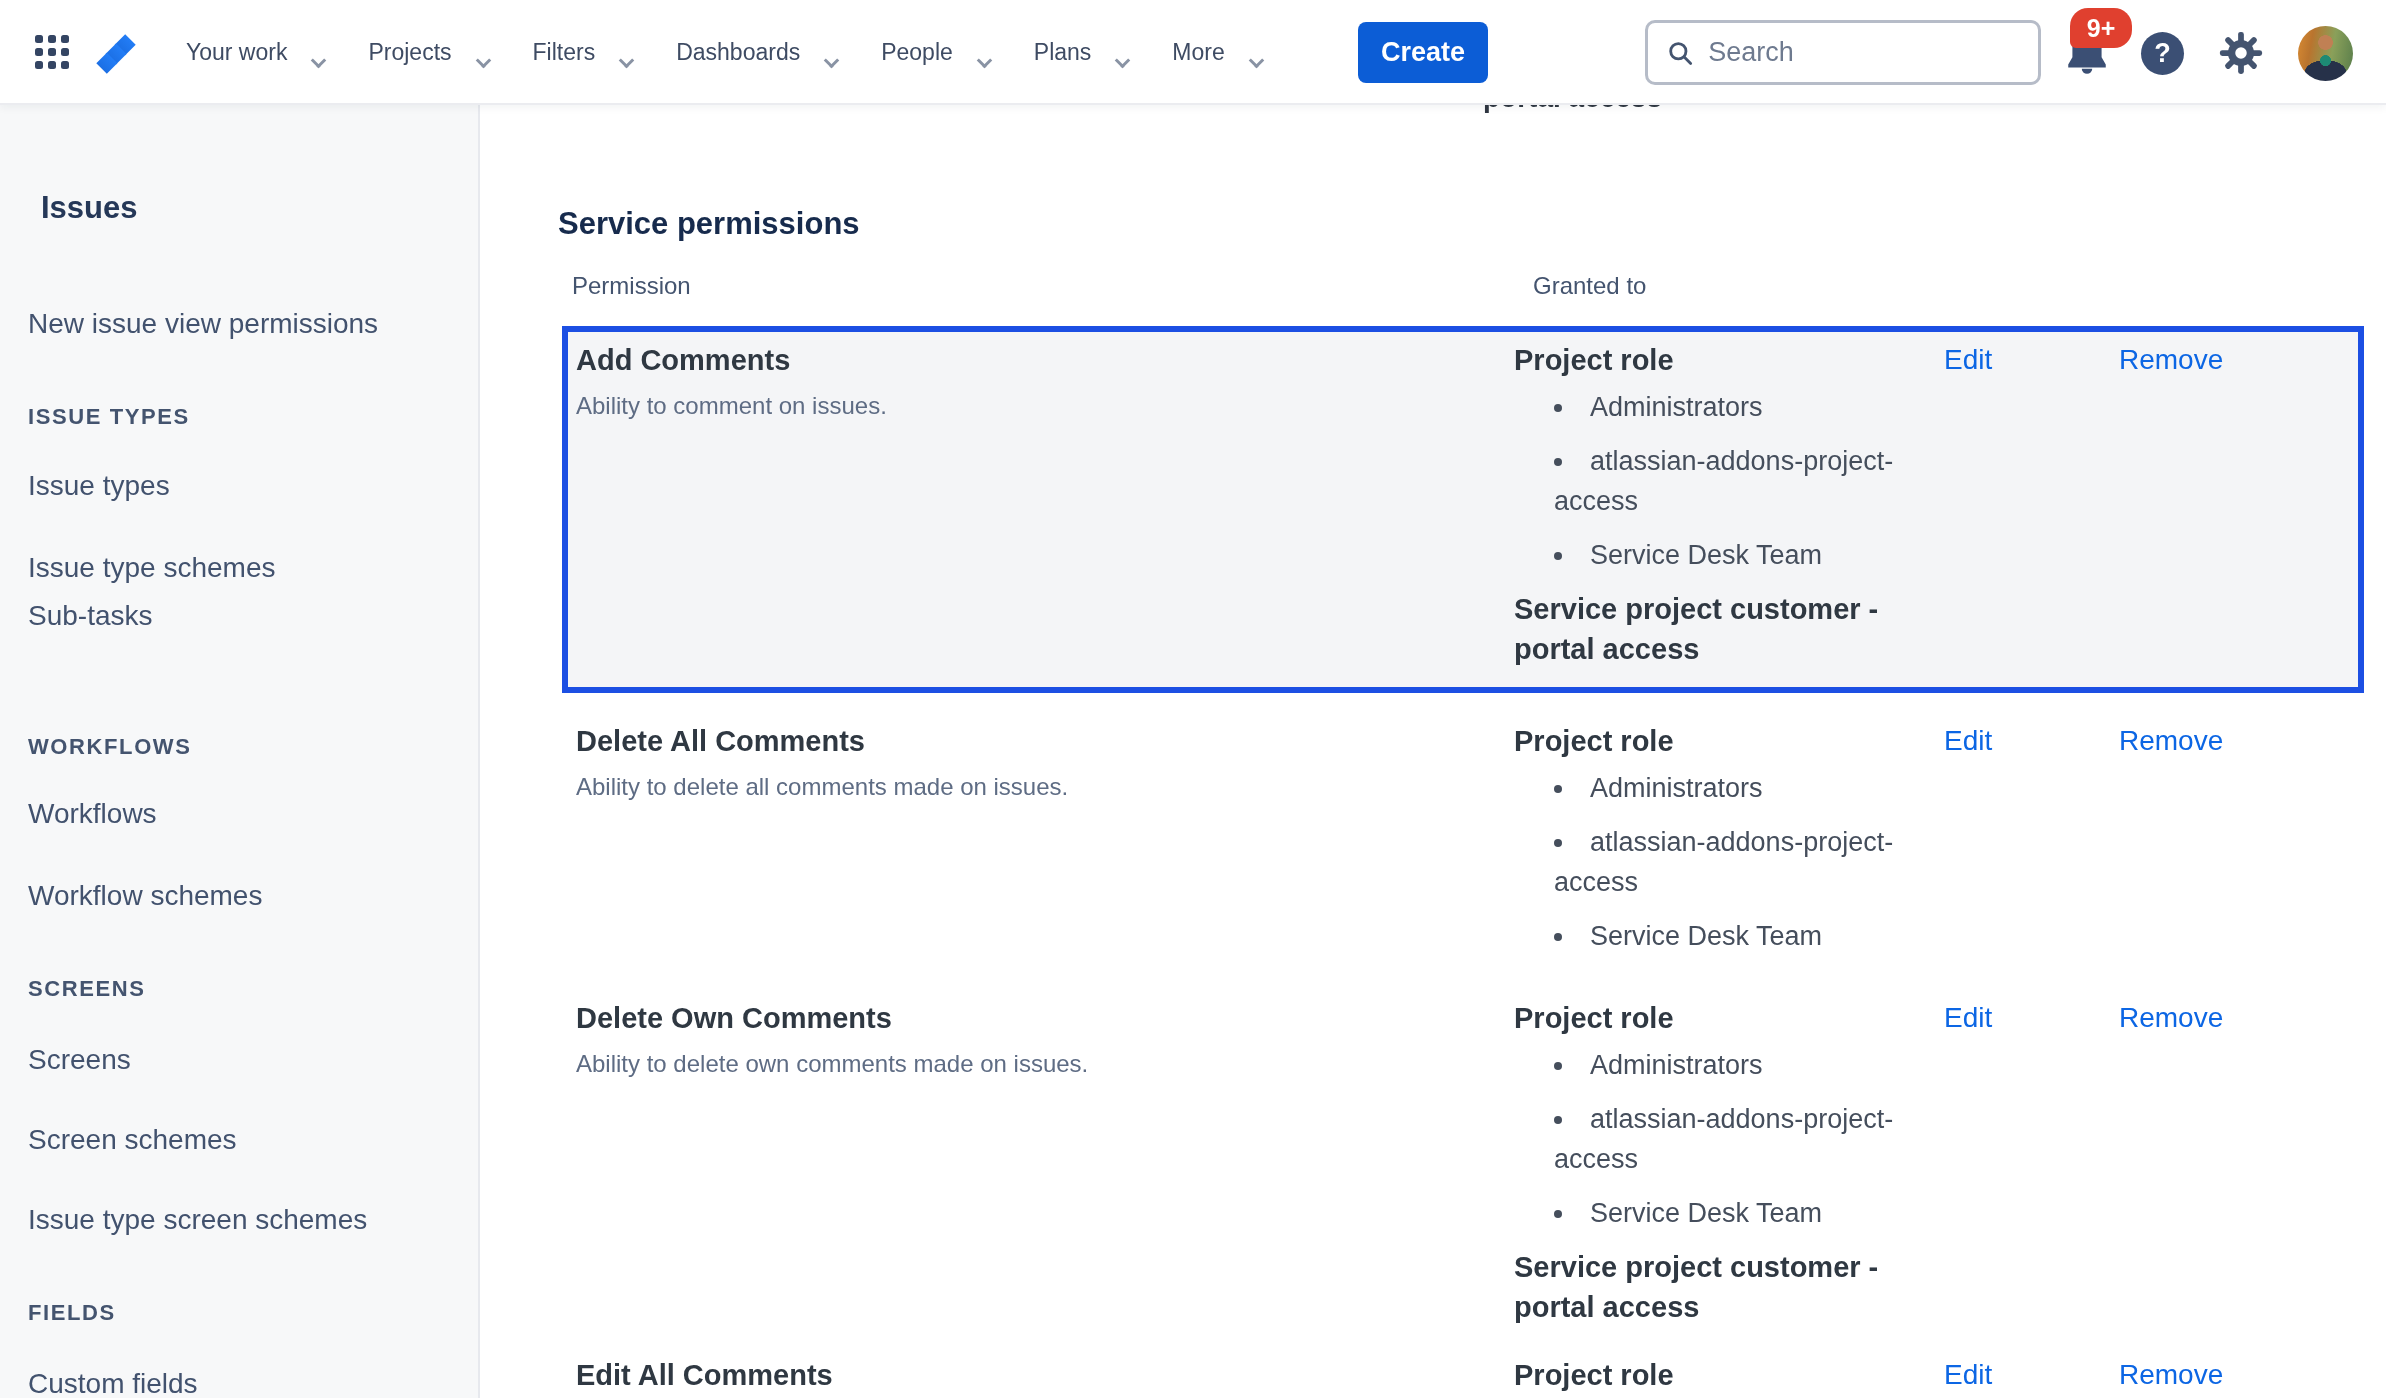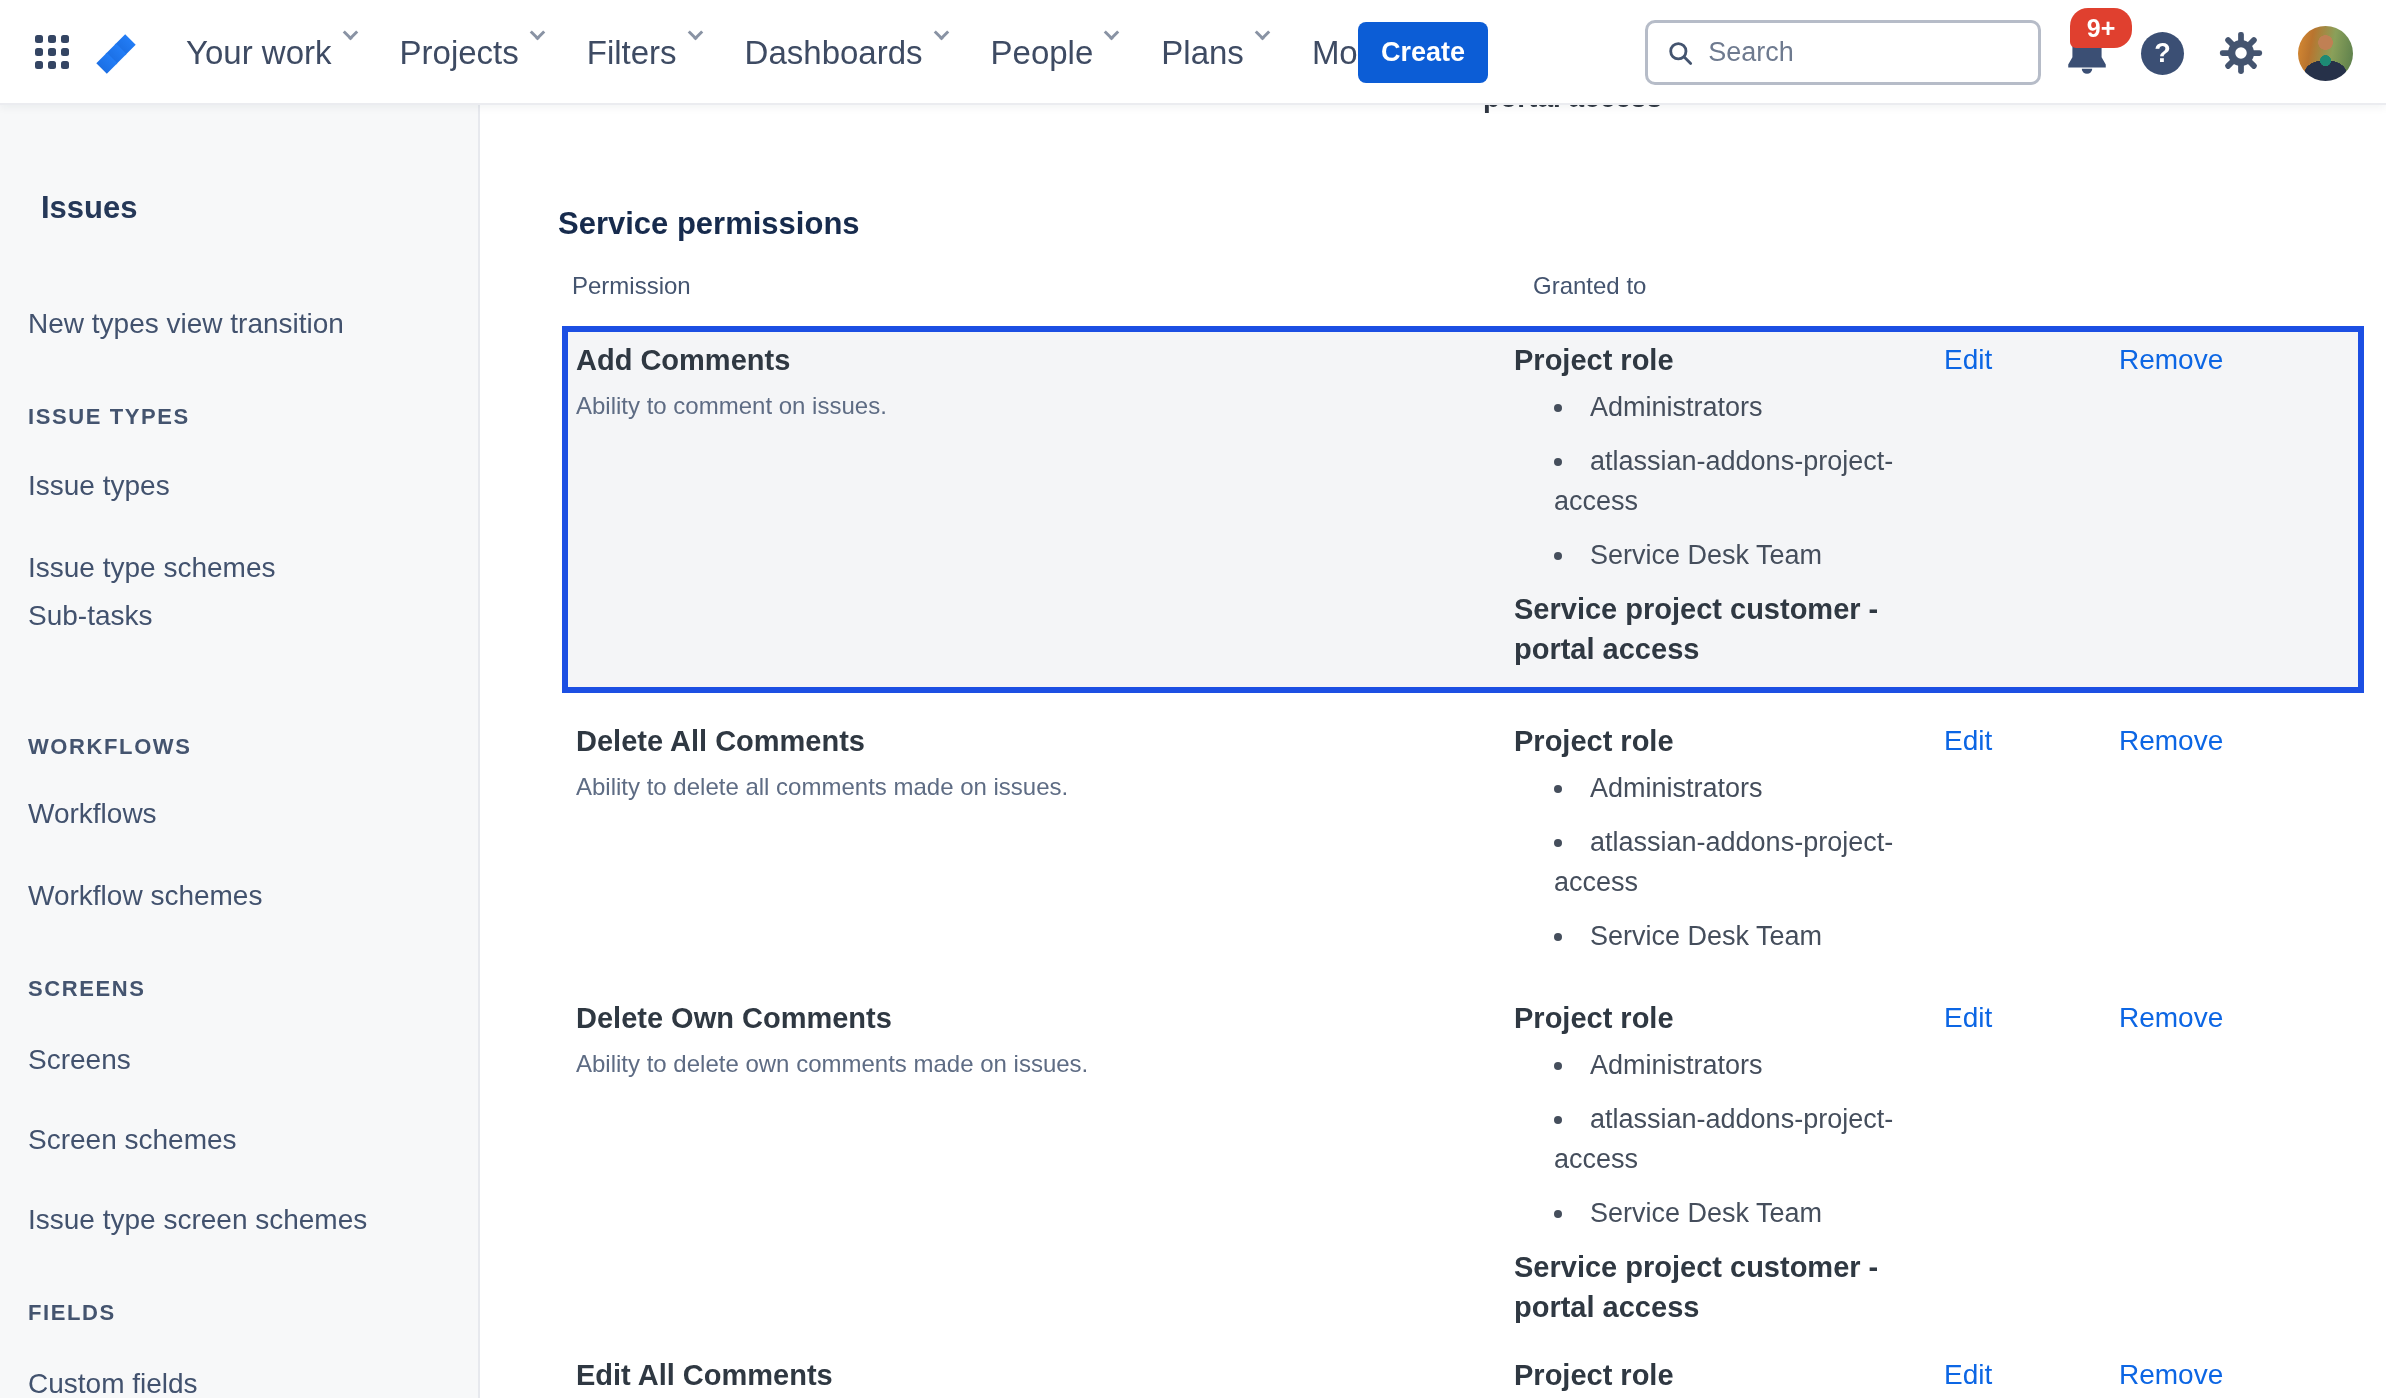--- a/index.html
+++ b/index.html
@@ -11,21 +11,21 @@
   .topnav { position: absolute; top: 0; left: 0; width: 100%; height: 105px;
     background: #fff; border-bottom: 2px solid #EBECF0;
     box-shadow: 0 3px 8px rgba(9,30,66,.05); z-index: 10; }
   .grid-icon { position: absolute; left: 35px; top: 35px; width: 34px; height: 34px;
     display: grid; grid-template-columns: repeat(3,1fr); grid-template-rows: repeat(3,1fr);
     gap: 5px; cursor: pointer; }
   .grid-icon span { background: #344563; border-radius: 2.5px; }
   .jira-logo { position: absolute; left: 95px; top: 33px; cursor: pointer; }
   .nav-items { position: absolute; left: 186px; top: 0; height: 105px;
     display: flex; align-items: center; gap: 44px; }
-  .nav-item { display: flex; align-items: flex-start; gap: 13px; font-size: 33px;
+  .nav-item { display: flex; align-items: flex-end; gap: 26px; font-size: 23px;
     font-weight: 500; color: #3E4B63; cursor: pointer; white-space: nowrap; }
   .chev { width: 11px; height: 11px; border-right: 3px solid #8993A4;
     border-bottom: 3px solid #8993A4; transform: rotate(45deg); margin-top: -7px; }
   .create-btn { position: absolute; left: 1358px; top: 22px; width: 130px; height: 61px;
     background: #0C5DD6; color: #fff; border: none; border-radius: 8px;
     font-size: 27px; font-weight: 700; font-family: inherit; cursor: pointer; }
   .search-box { position: absolute; left: 1645px; top: 20px; width: 396px; height: 65px;
     border: 3px solid #B6BCC8; border-radius: 10px; background: #fff;
     display: flex; align-items: center; padding: 0 18px; gap: 14px; }
   .search-box input { border: none; outline: none; font-size: 27px; color: #1d4ed8;
@@ -82,21 +82,21 @@
   .extra-grant:empty { display: none; }
   .link { font-size: 28px; color: #0C66E4; text-decoration: none; cursor: pointer; margin-top: 32px; }
 </style>
 </head>
 <body>
 
 <div class="page">
 
   <aside class="sidebar">
     <div class="sb sb-title" style="top:190px">Issues</div>
-    <div class="sb sb-item" style="top:308px">New types view transition</div>
+    <div class="sb sb-item" style="top:308px">New issue view permissions</div>
 
     <div class="sb sb-section" style="top:404px">ISSUE TYPES</div>
     <div class="sb sb-item" style="top:470px">Issue types</div>
     <div class="sb sb-item" style="top:552px">Issue type schemes</div>
     <div class="sb sb-item" style="top:600px">Sub-tasks</div>
 
     <div class="sb sb-section" style="top:734px">WORKFLOWS</div>
     <div class="sb sb-item" style="top:798px">Workflows</div>
     <div class="sb sb-item" style="top:880px">Workflow schemes</div>
 

